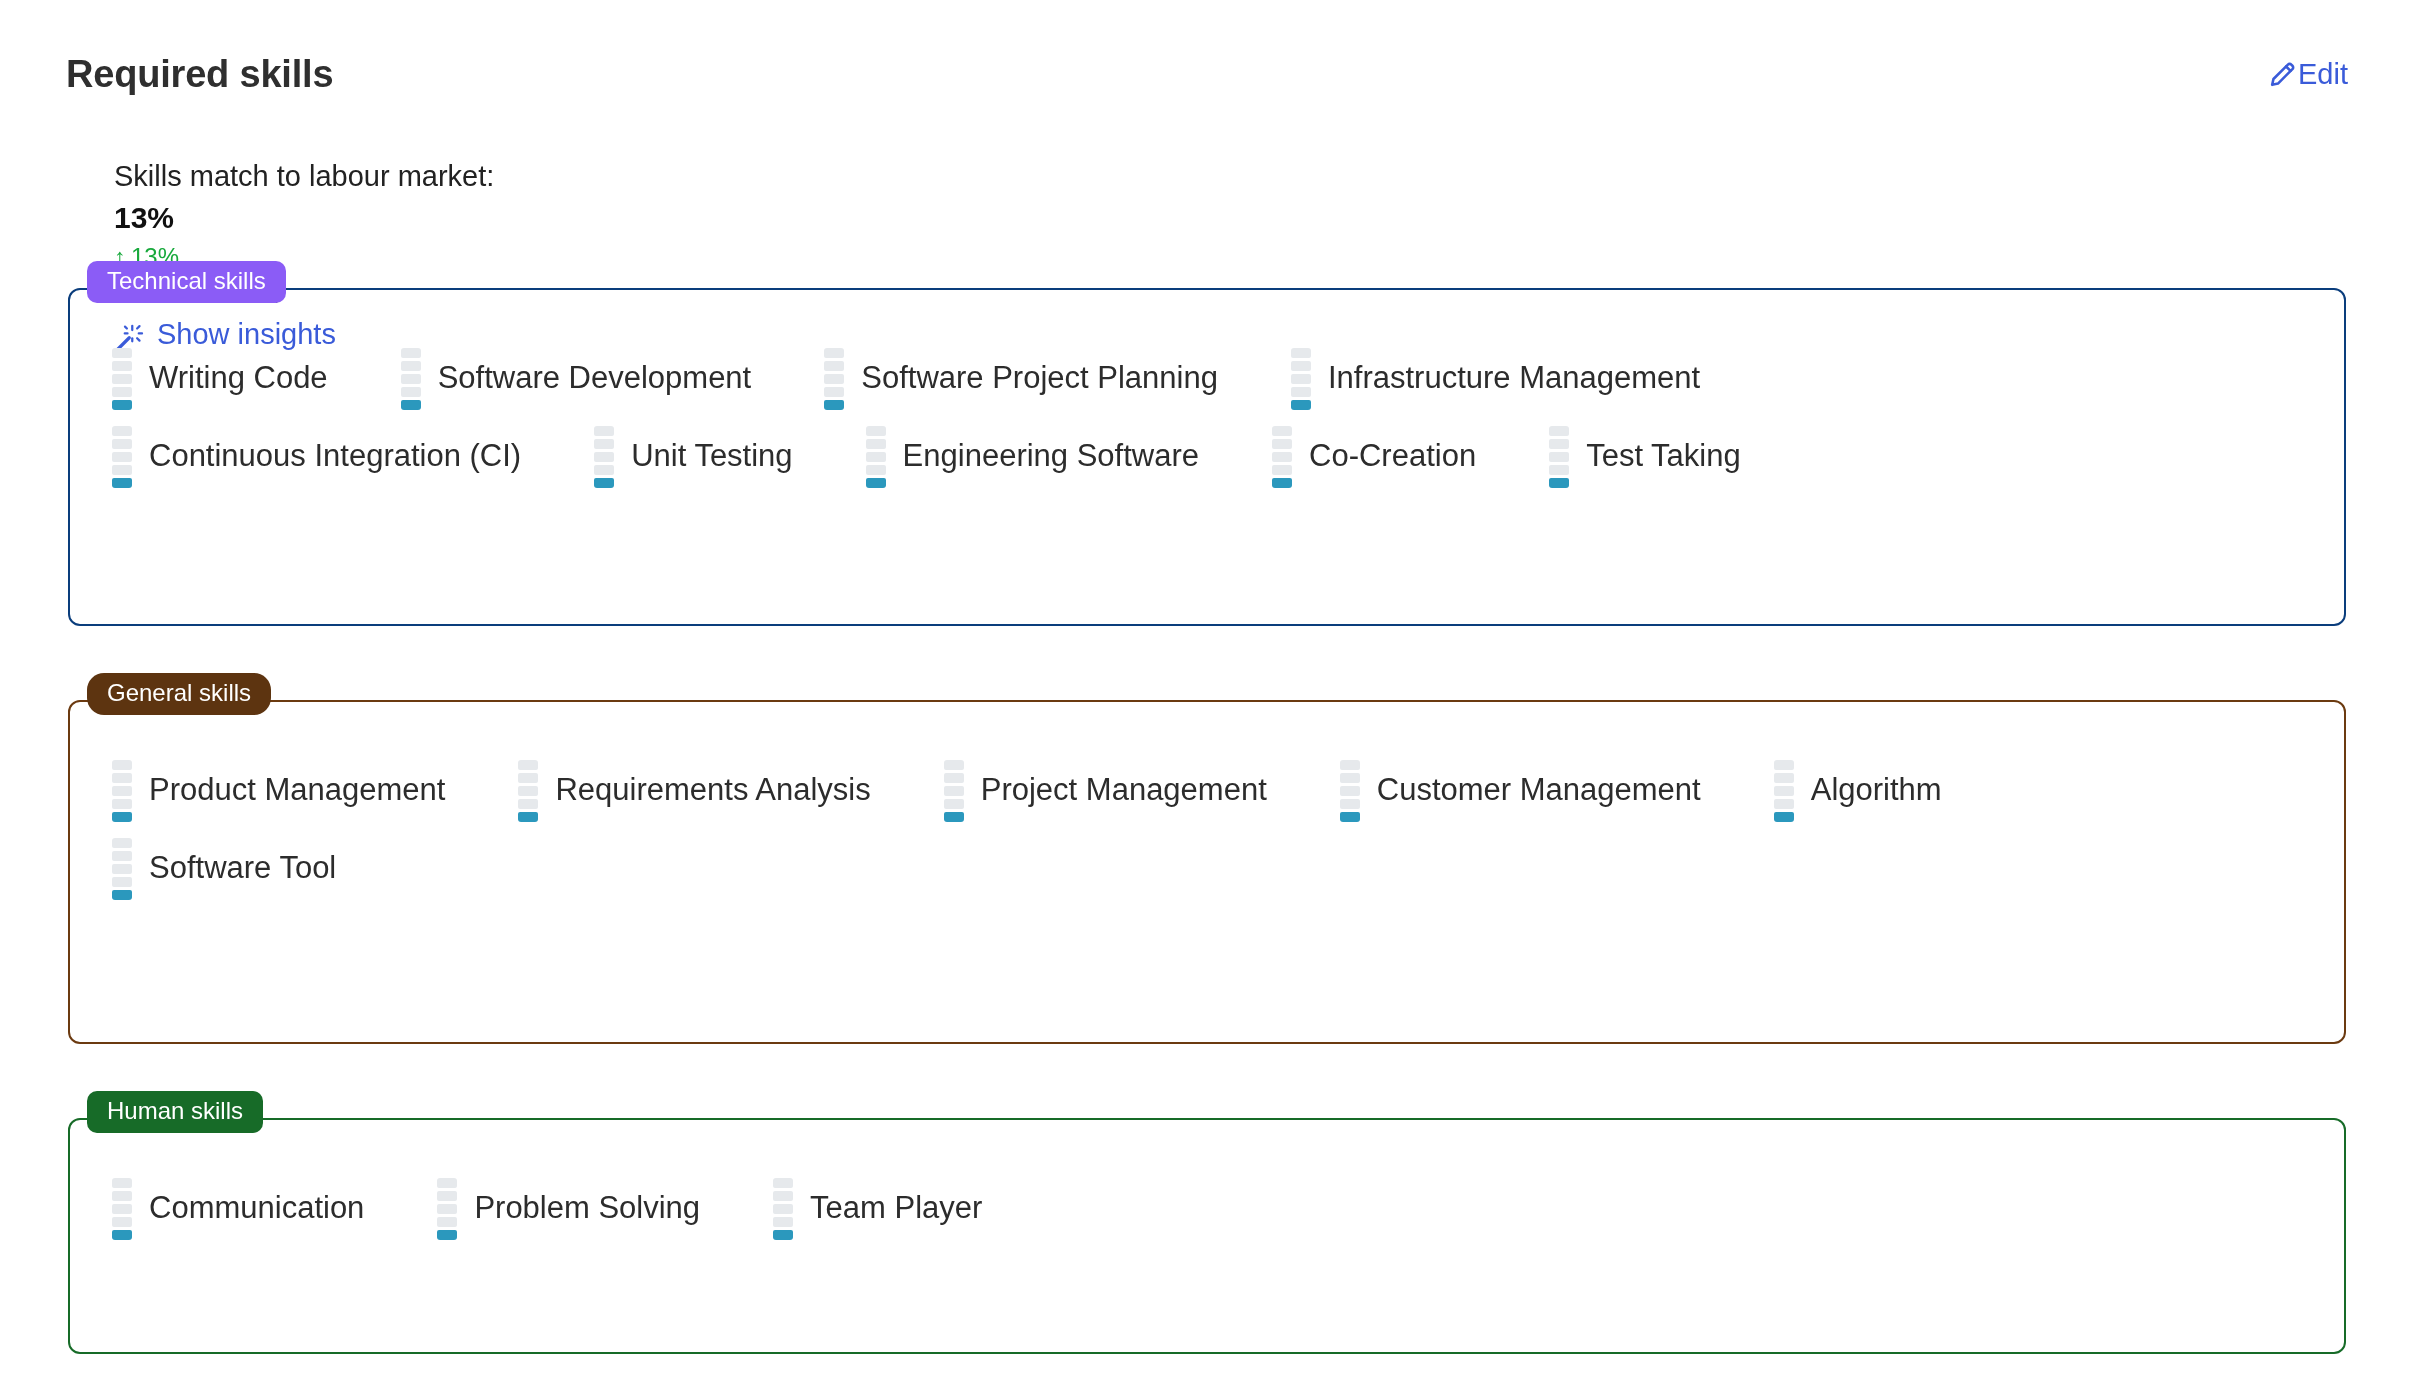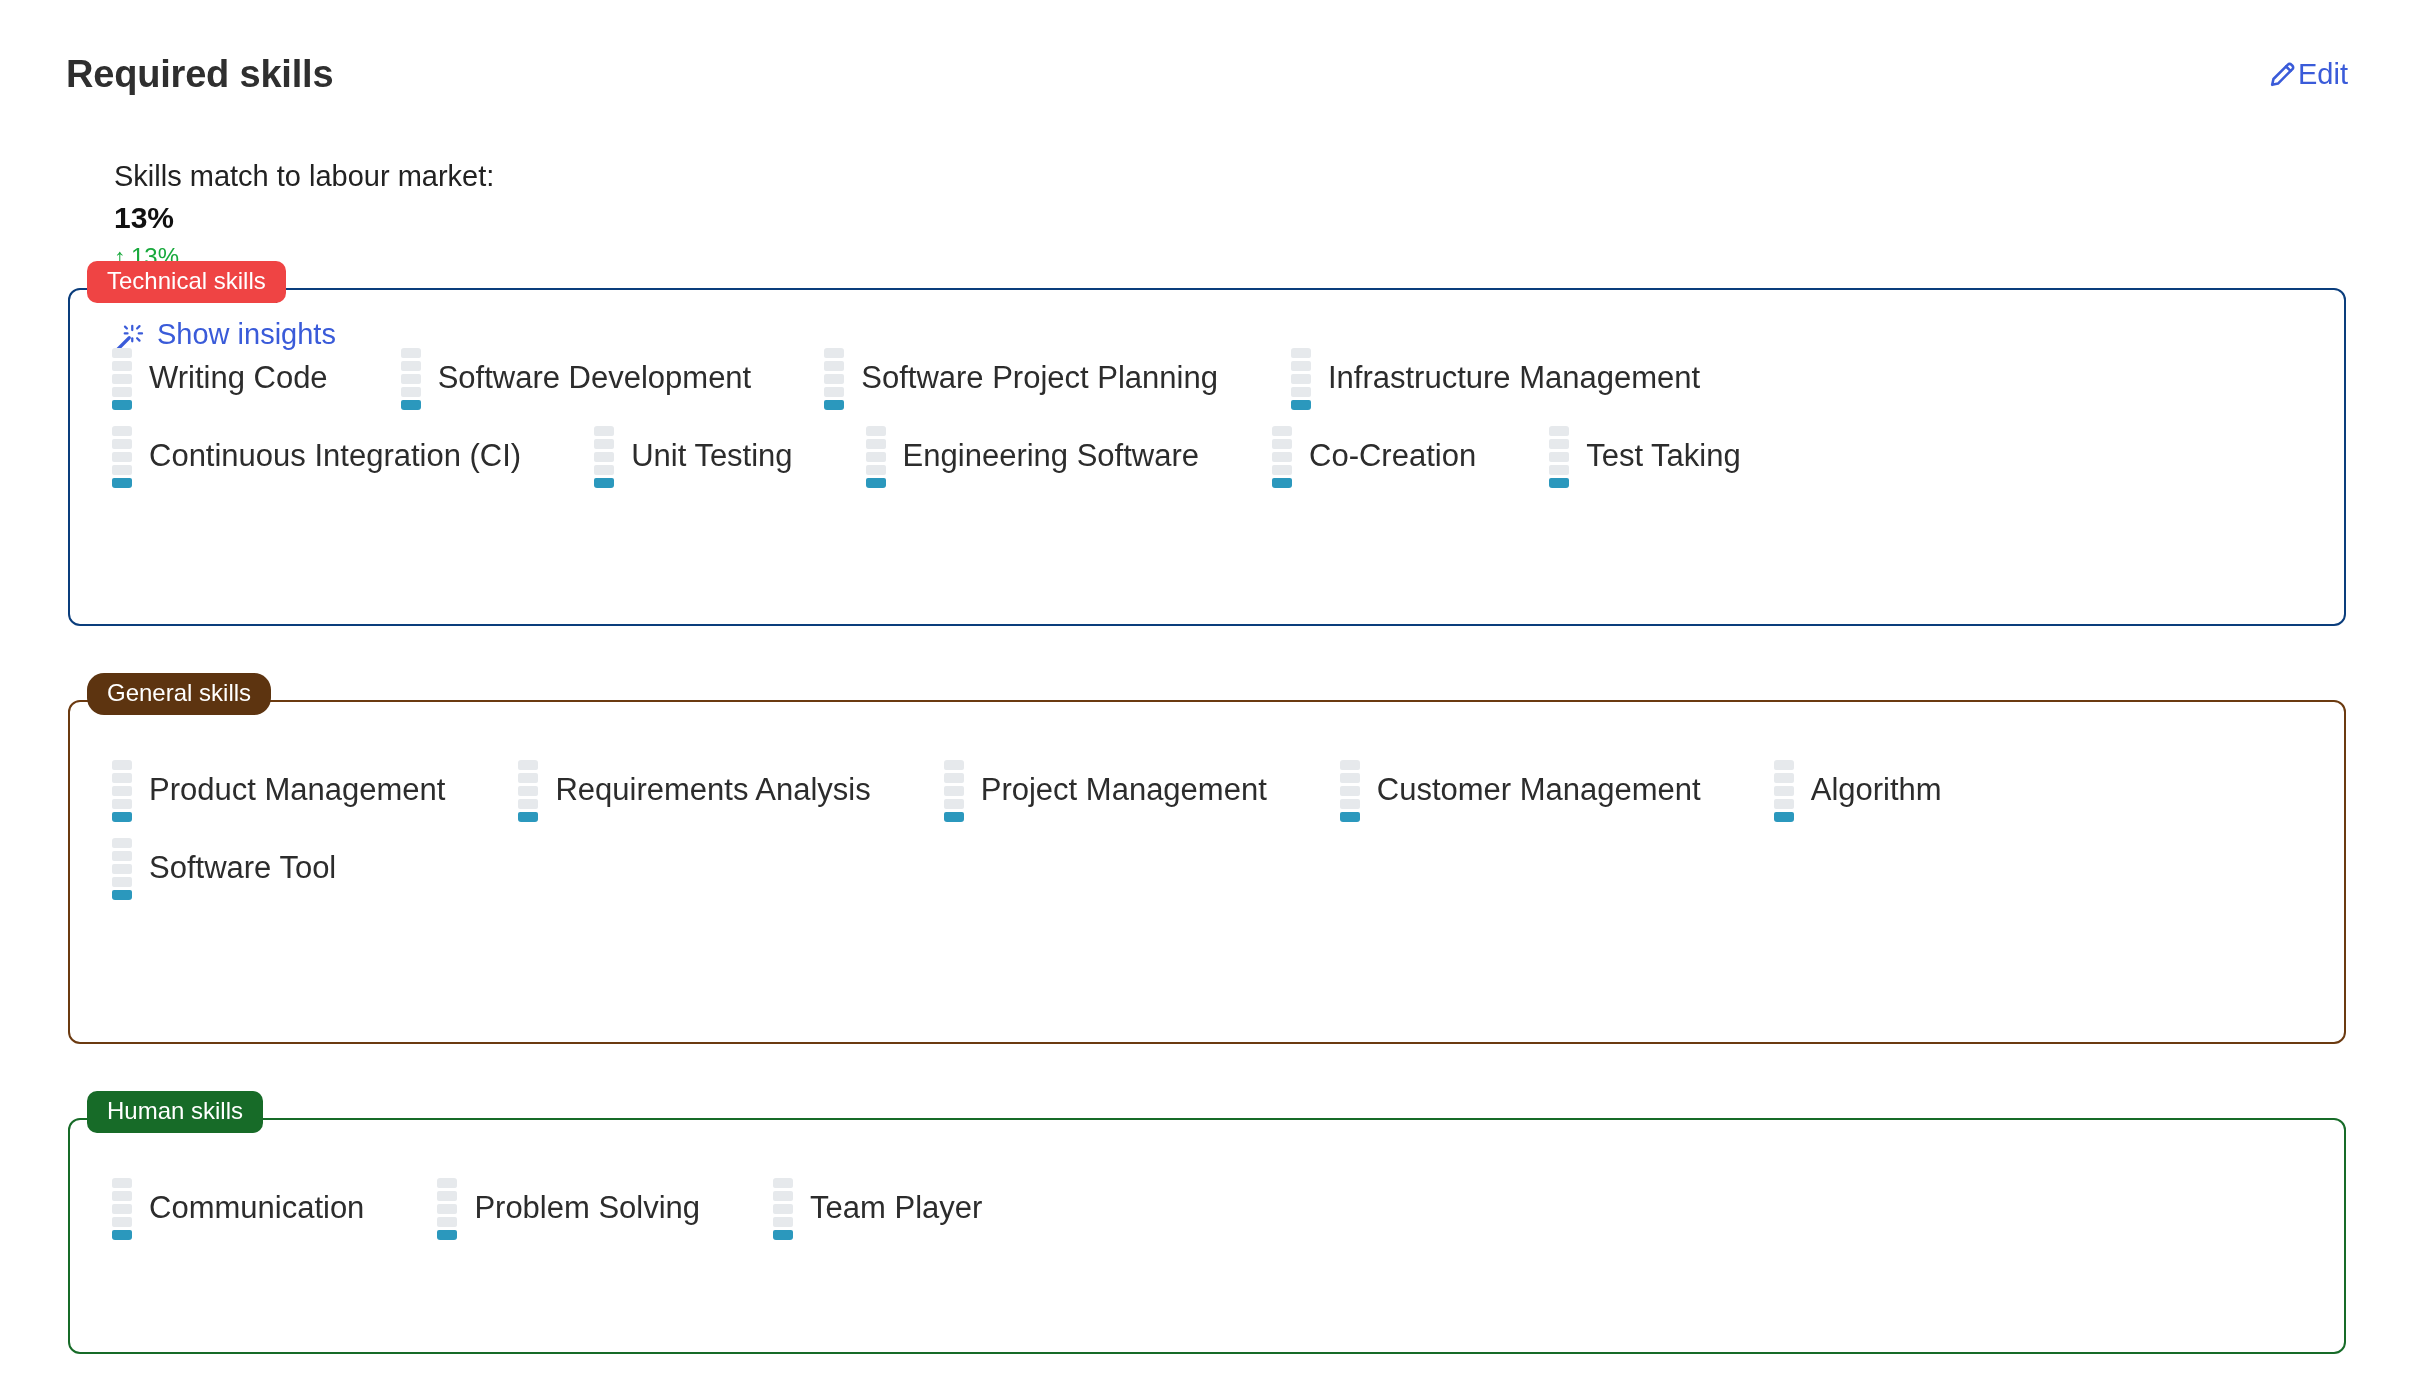--- a/index.html
+++ b/index.html
@@ -106,21 +106,21 @@
     position: absolute;
     top: -29px;
     left: 17px;
     color: #ffffff;
     font-size: 24px;
     padding: 8px 20px 10px 20px;
     border-radius: 10px;
     line-height: 1;
     white-space: nowrap;
   }
-  .technical .group-legend { background: #ef4444; }
+  .technical .group-legend { background: #8b5cf6; }
   .general   .group-legend { background: #5d3410; border-radius: 17px; }
   .human     .group-legend { background: #176b28; }
 
   .group-body {
     padding: 44px 30px 24px 30px;
   }
   .skill-row {
     display: flex;
     flex-wrap: wrap;
     align-items: center;

